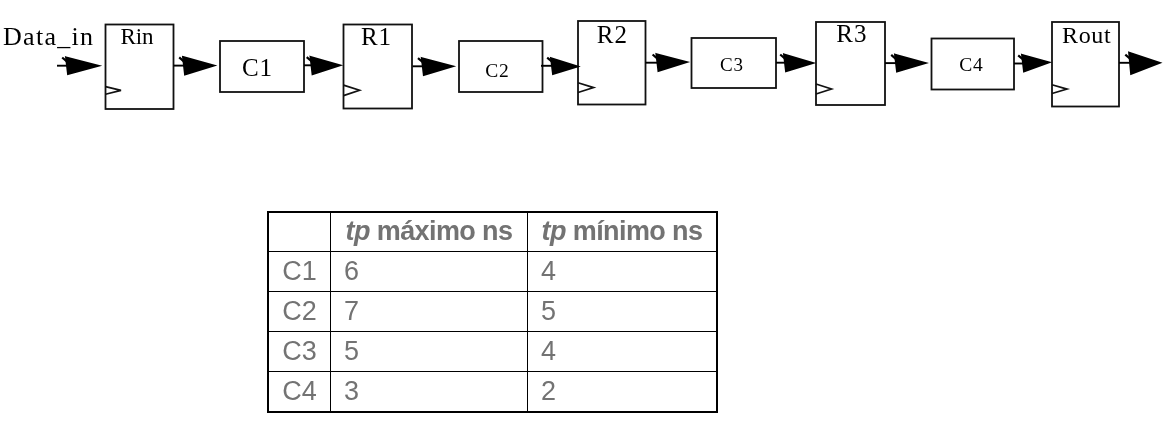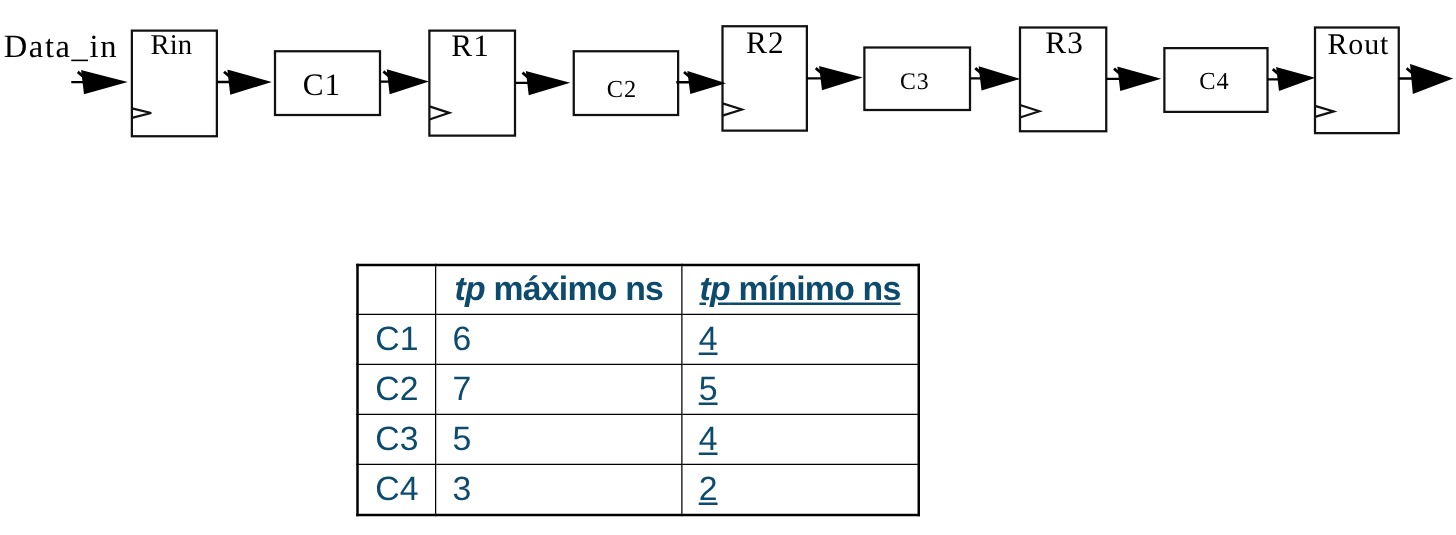--- a/index.html
+++ b/index.html
@@ -1,24 +1,24 @@
 <!DOCTYPE html>
 <html><head>
 <meta charset="utf-8">
 <style>
   html,body{margin:0;padding:0;background:#ffffff;}
   body{width:1165px;height:428px;position:relative;overflow:hidden;}
   #diag{position:absolute;left:0;top:0;}
-  .tbl{position:absolute;left:285px;top:211px;width:415px;height:201.5px;
+  .tbl{position:absolute;left:267px;top:211px;width:415px;height:201.5px;
        border:2.4px solid #000;border-collapse:collapse;table-layout:fixed;
-       font-family:"Liberation Sans",sans-serif;color:#0c4a6e;}
+       font-family:"Liberation Sans",sans-serif;color:#737373;}
   .tbl td{border:1.6px solid #000;padding:0;overflow:hidden;}
   .tbl .c0{width:61px;text-align:center;}
   .tbl .c1{width:196px;}
-  .tbl .c2{width:188px;text-decoration:underline;}
+  .tbl .c2{width:188px;}
   .tbl tr{height:40px;} .tbl tr:first-child{height:39px;}
   .tbl .hd{font-weight:bold;font-size:27px;letter-spacing:-0.6px;text-align:center;}
   .tbl .dat{font-size:27px;}
   .tbl .pl{padding-left:13px;text-align:left;}
 </style>
 </head>
 <body>
 <svg id="diag" width="1165" height="150" viewBox="0 0 1165 150">
   <g fill="none" stroke="#111" stroke-width="1.8">
 

